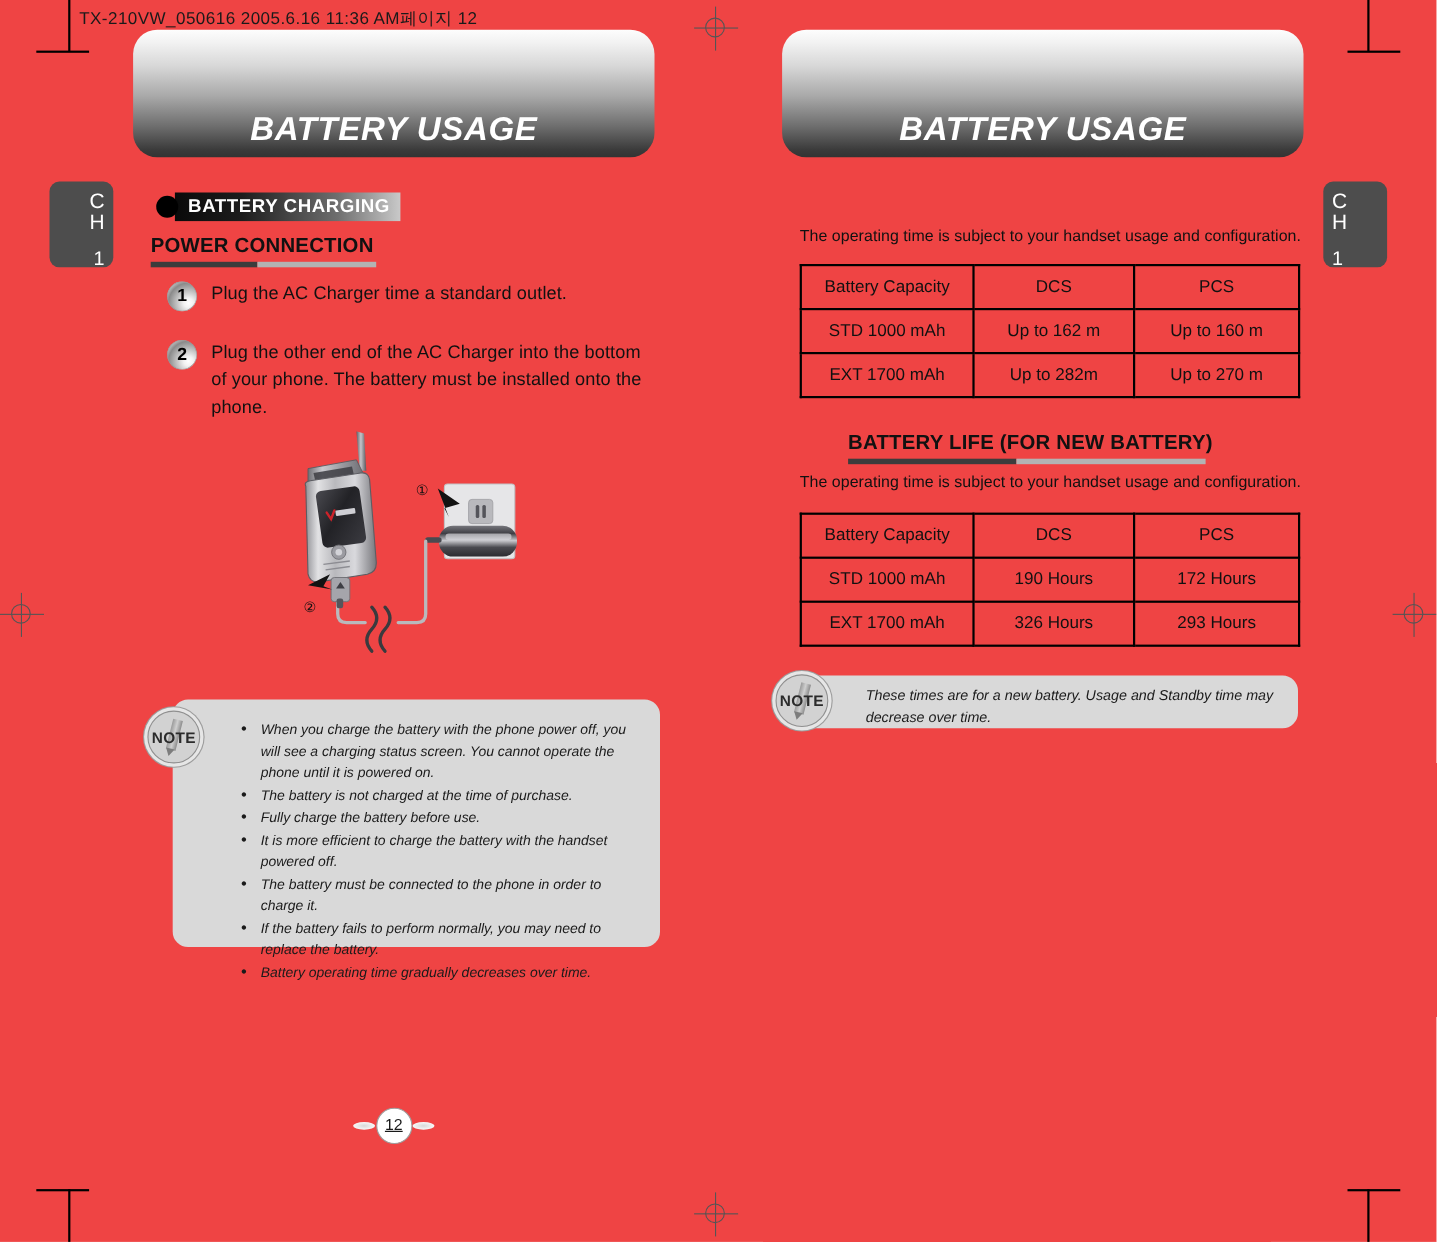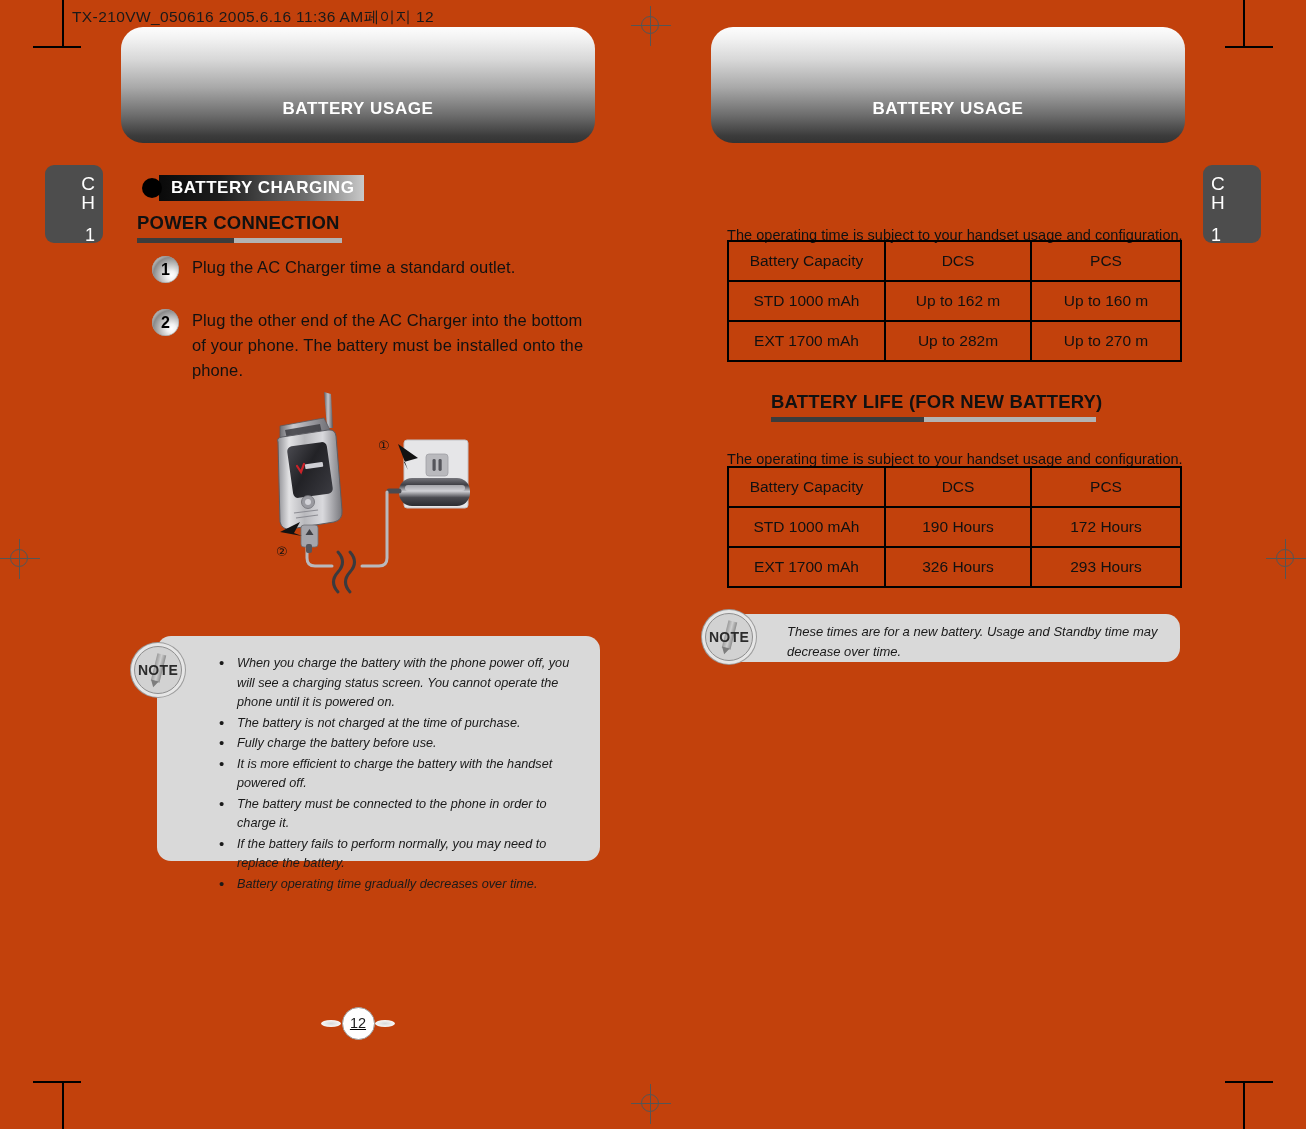--- a/index.html
+++ b/index.html
@@ -10,21 +10,21 @@
   }
   body {
     font-family: "Liberation Sans", sans-serif;
     -webkit-font-smoothing: antialiased;
   }
   #page {
     position: relative;
     width: 1306px;
     height: 1129px;
     overflow: hidden;
-    background: #c2410c;
+    background: #ef4444;
   }
 
   
   .crop-line { position: absolute; background: #000; }
   .reg-mark {
     position: absolute;
     width: 40px; height: 40px;
   }
   .reg-mark .circ {
     position: absolute;
@@ -67,24 +67,25 @@
     border-radius: 22px;
     background: linear-gradient(to bottom,
         #fdfdfd 0%, #f2f2f2 10%, #d8d8d8 28%,
         #a9a9a9 52%, #6d6d6d 76%, #3b3b3b 94%, #333333 100%);
     display: flex;
     align-items: flex-end;
     justify-content: center;
   }
   .banner-title {
     color: #ffffff;
-    font-size: 17px;
+    font-size: 30px;
     font-weight: bold;
     letter-spacing: 0.6px;
-    padding-bottom: 24px;
+    padding-bottom: 8px;
+    font-style: italic;
   }
 
   
   .chtab {
     position: absolute;
     width: 58px;
     height: 78px;
     background: #4d4d4d;
     border-radius: 9px;
     color: #ffffff;
@@ -173,21 +174,20 @@
     max-width: 410px;
   }
 
   
   .intro {
     position: absolute;
     font-size: 14.5px;
     color: #111;
     letter-spacing: 0.05px;
     white-space: nowrap;
-    margin-top: 20px;
   }
 
   
   table.spec {
     position: absolute;
     border-collapse: collapse;
     table-layout: fixed;
   }
   table.spec td {
     border: 2px solid #000;

